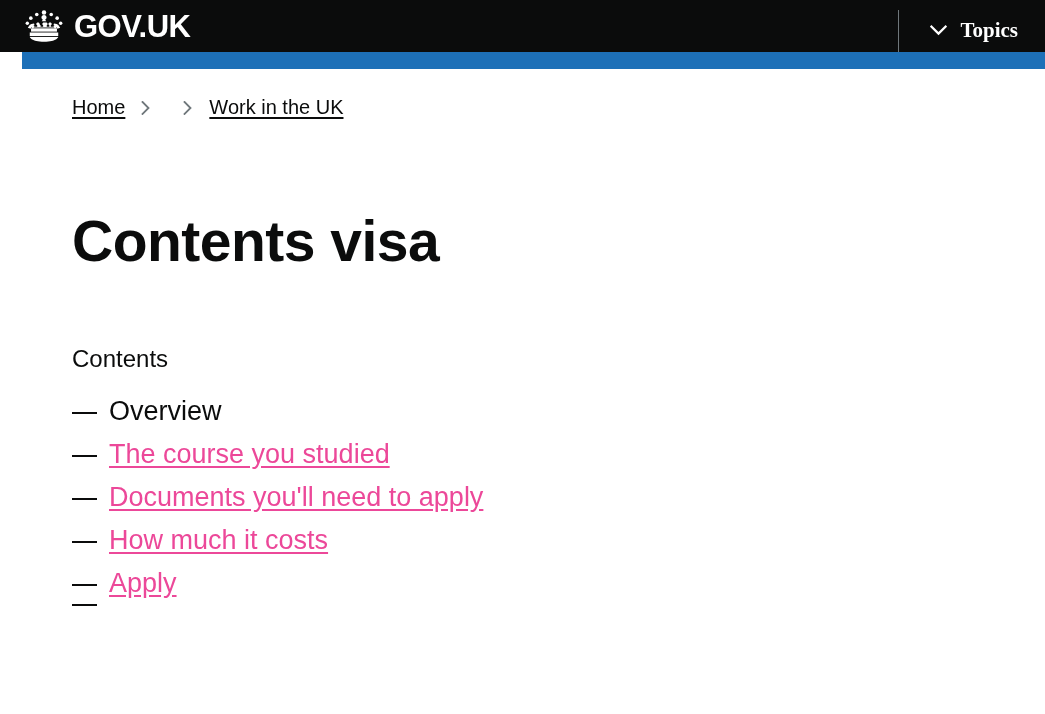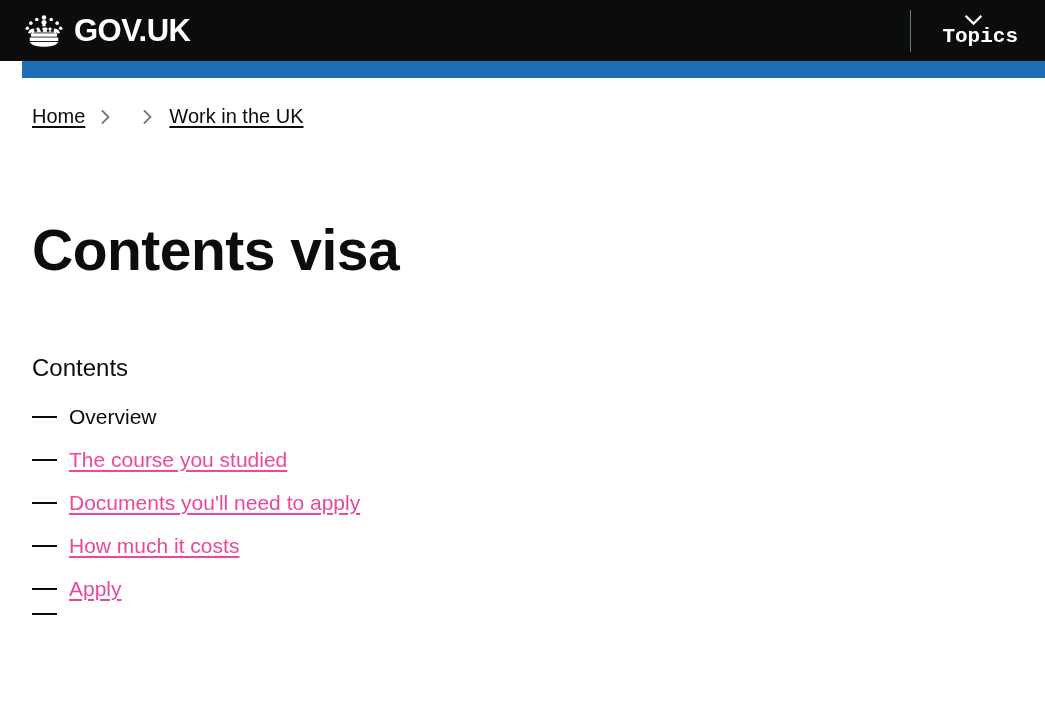--- a/index.html
+++ b/index.html
@@ -12,21 +12,21 @@
     width: 1045px;
     height: 714px;
     font-family: "Liberation Sans", sans-serif;
     color: #0b0c0c;
     overflow: hidden;
   }
 
   
   .govuk-header {
     background: #0b0c0c;
-    height: 61px;
+    height: 52px;
     position: relative;
     display: flex;
     align-items: center;
   }
   .header-logo {
     display: flex;
     align-items: center;
     margin-left: 22px;
     text-decoration: none;
     color: #ffffff;
@@ -62,22 +62,21 @@
     margin-right: 31px;
   }
   .topics-button {
     display: flex;
     align-items: center;
     background: none;
     border: 0;
     padding: 0;
     margin-right: 27px;
     cursor: pointer;
-    font-family: Liberation Mono, monospace;
-    flex-direction: column;
+    font-family: Liberation Serif, serif;
   }
   .chevron-down-icon {
     display: block;
     width: 17px;
     height: 11px;
     margin-right: 13px;
     flex: none;
   }
   .topics-label {
     color: #ffffff;
@@ -98,20 +97,21 @@
     flex: none;
   }
   .blue-bar {
     flex: 1;
     background: #1d70b8;
   }
 
   
   .page-wrap {
     padding-left: 32px;
+    margin-left: 40px;
   }
 
   .breadcrumbs {
     margin-top: 26px;
     display: flex;
     align-items: center;
     flex-wrap: wrap;
   }
   .breadcrumb-link {
     font-size: 20px;
@@ -165,21 +165,21 @@
     position: relative;
     top: -6px;
   }
   .dash-marker i {
     display: block;
     height: 2px;
     background: #0b0c0c;
     width: 100%;
   }
   .contents-text {
-    font-size: 21px;
+    font-size: 27px;
     line-height: 1.2;
     color: #0b0c0c;
     white-space: nowrap;
   }
   .contents-text.is-link {
     color: #ec4899;
     text-decoration: underline;
     text-underline-offset: 3px;
     cursor: pointer;
   }

